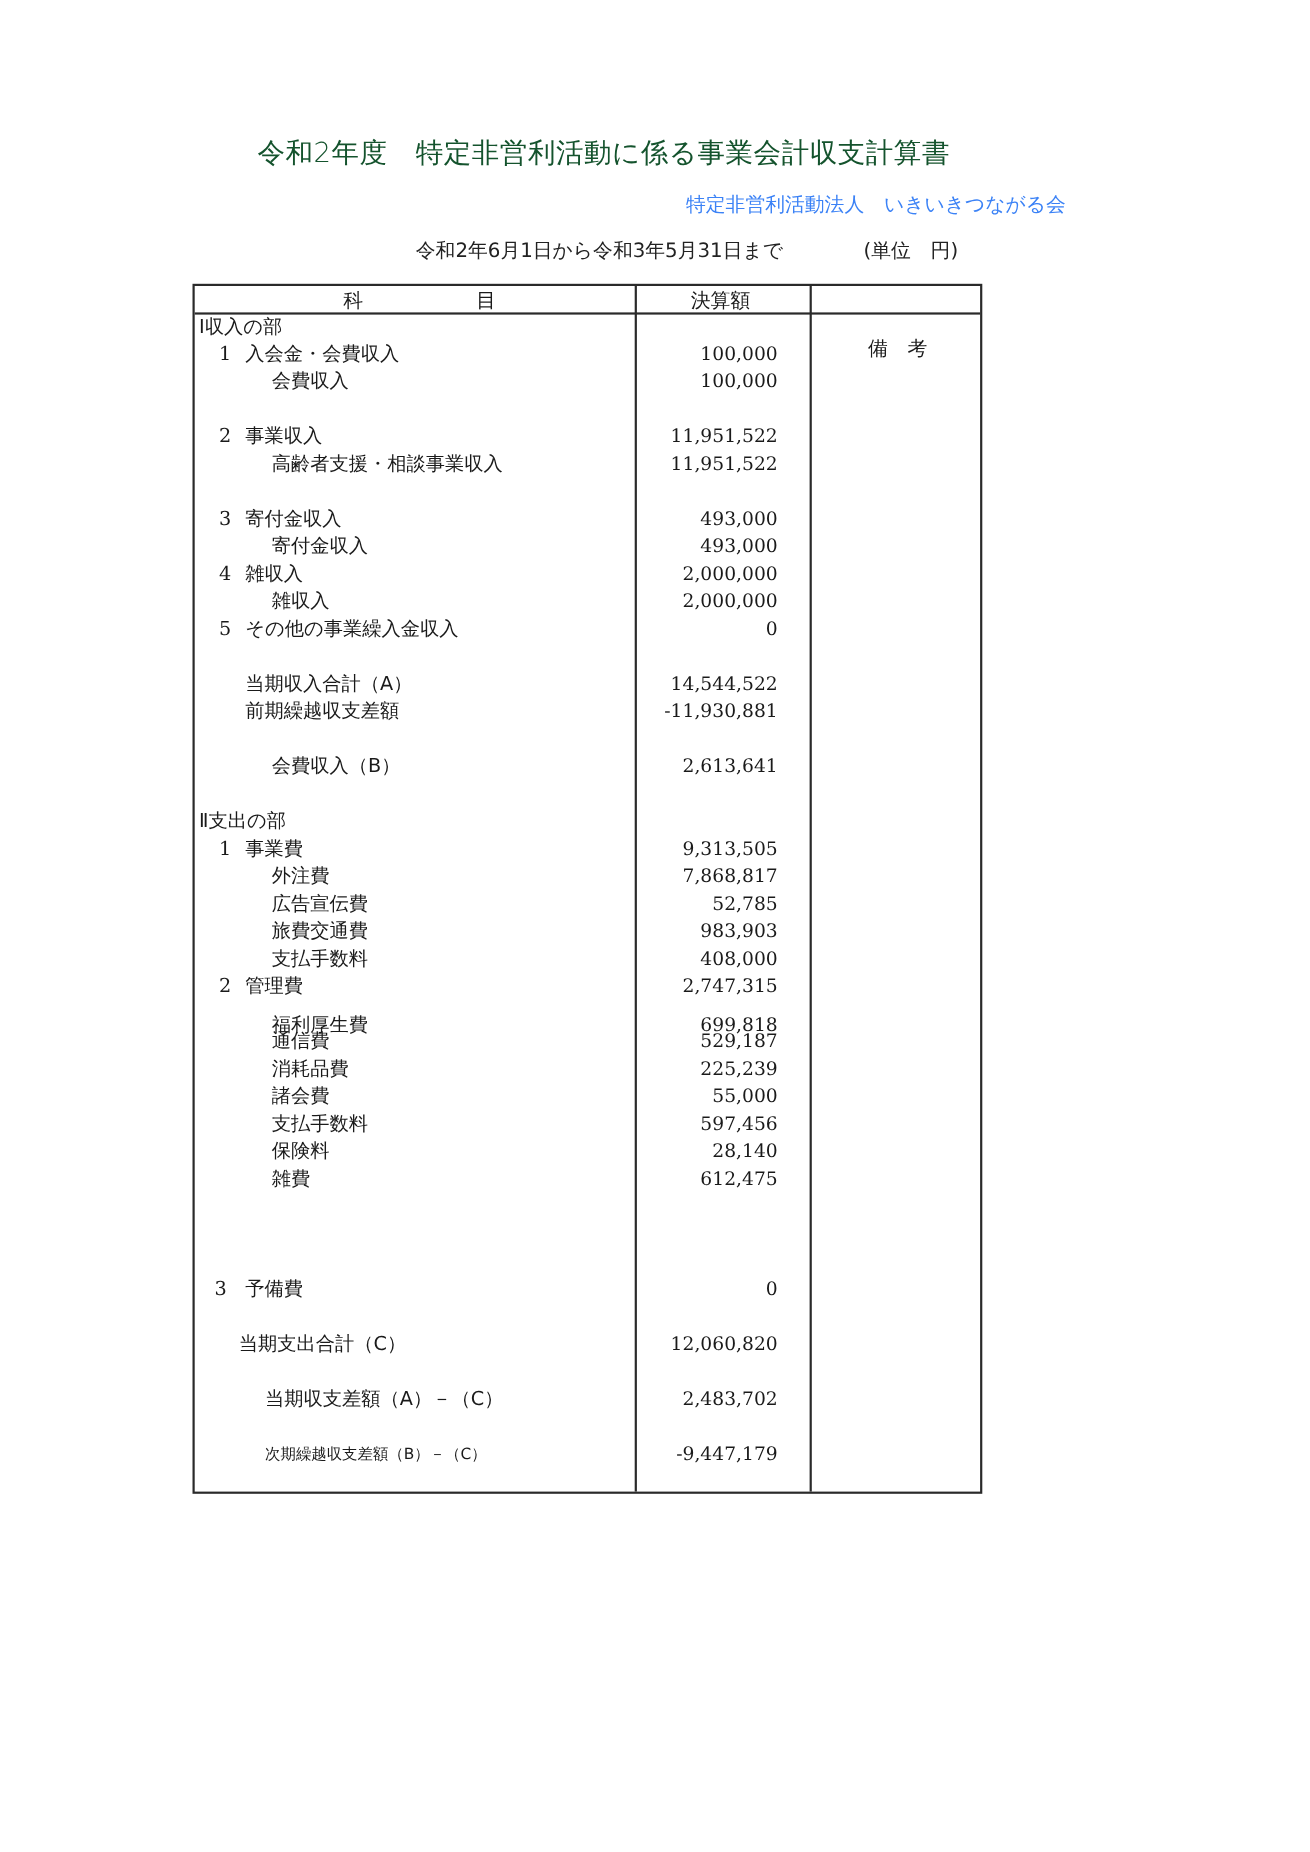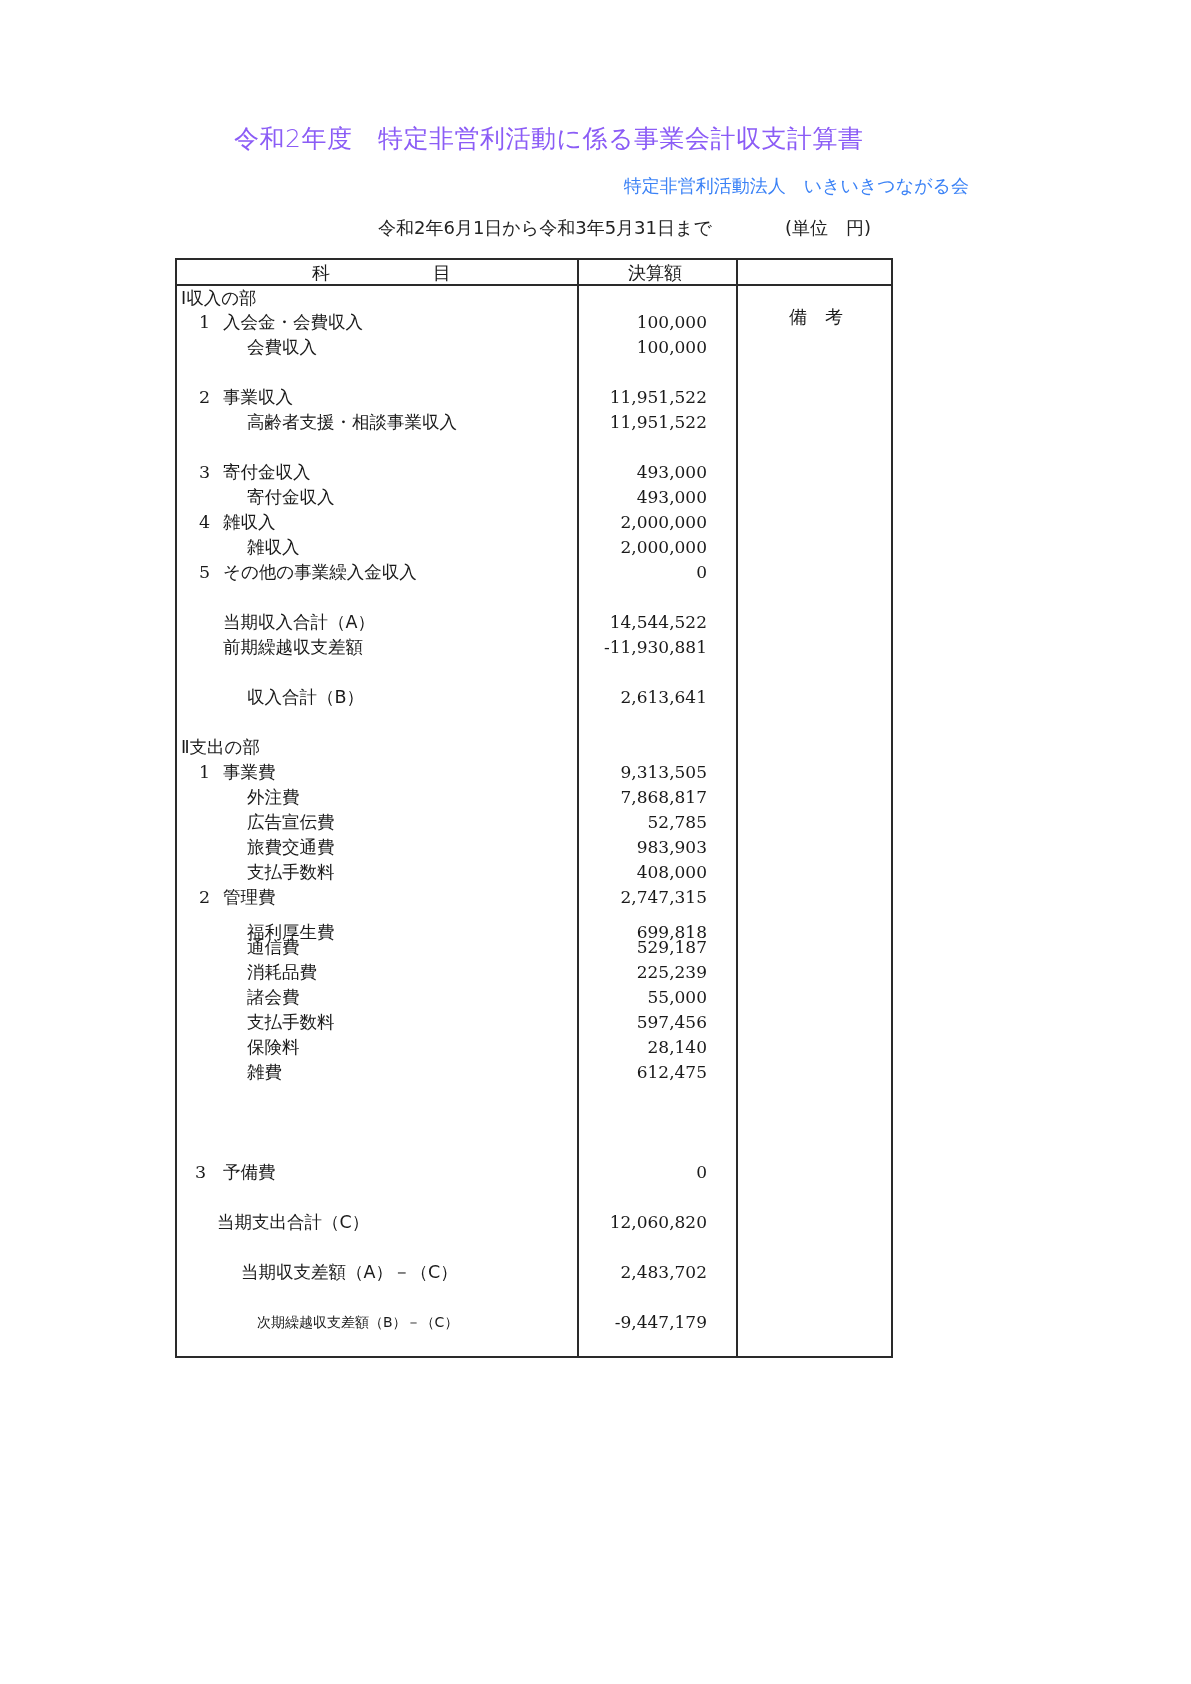--- a/index.html
+++ b/index.html
@@ -5,21 +5,21 @@
   html, body { margin: 0; padding: 0; background: #ffffff; }
   body {
     width: 1191px; height: 1684px; position: relative; overflow: hidden;
     font-family: "DejaVu Serif", "Liberation Serif", serif;
     color: #1a1a1a;
   }
   .title {
     position: absolute; left: 234px; top: 122px;
     font-size: 25px; letter-spacing: 0.5px; white-space: pre;
     font-family: "DejaVu Sans", "Liberation Sans", sans-serif; font-weight: 300;
-    color: #8b5cf6;
+    color: #14532d;
   }
   .org {
     position: absolute; right: 222px; top: 174px;
     font-size: 18px; white-space: pre;
     font-family: "DejaVu Sans", "Liberation Sans", sans-serif;
     color: #3b82f6;
   }
   .period {
     position: absolute; left: 378px; top: 216px;
     font-size: 18px; white-space: pre;
@@ -138,21 +138,21 @@
   </div>
   <div class="row" style="top:350px">
     <span class="label lv1b">当期収入合計（A）</span>
     <span class="amount">14,544,522</span>
   </div>
   <div class="row" style="top:375px">
     <span class="label lv1b">前期繰越収支差額</span>
     <span class="amount">-11,930,881</span>
   </div>
   <div class="row" style="top:425px">
-    <span class="label lv2">収入合計（B）</span>
+    <span class="label lv2">会費収入（B）</span>
     <span class="amount">2,613,641</span>
   </div>
 
   <div class="row" style="top:475px">
     <span class="label lv0">Ⅱ支出の部</span>
   </div>
   <div class="row" style="top:500px">
     <span class="label num" style="left:22px">1</span>
     <span class="label lv1b">事業費</span>
     <span class="amount">9,313,505</span>
@@ -213,16 +213,16 @@
   </div>
   <div class="row" style="top:950px">
     <span class="label" style="left:40px">当期支出合計（C）</span>
     <span class="amount">12,060,820</span>
   </div>
   <div class="row" style="top:1000px">
     <span class="label" style="left:64px">当期収支差額（A）－（C）</span>
     <span class="amount">2,483,702</span>
   </div>
   <div class="row" style="top:1050px">
-    <span class="label small" style="left:80px">次期繰越収支差額（B）－（C）</span>
+    <span class="label small" style="left:64px">次期繰越収支差額（B）－（C）</span>
     <span class="amount">-9,447,179</span>
   </div>
 </div>
 
 </body></html>

